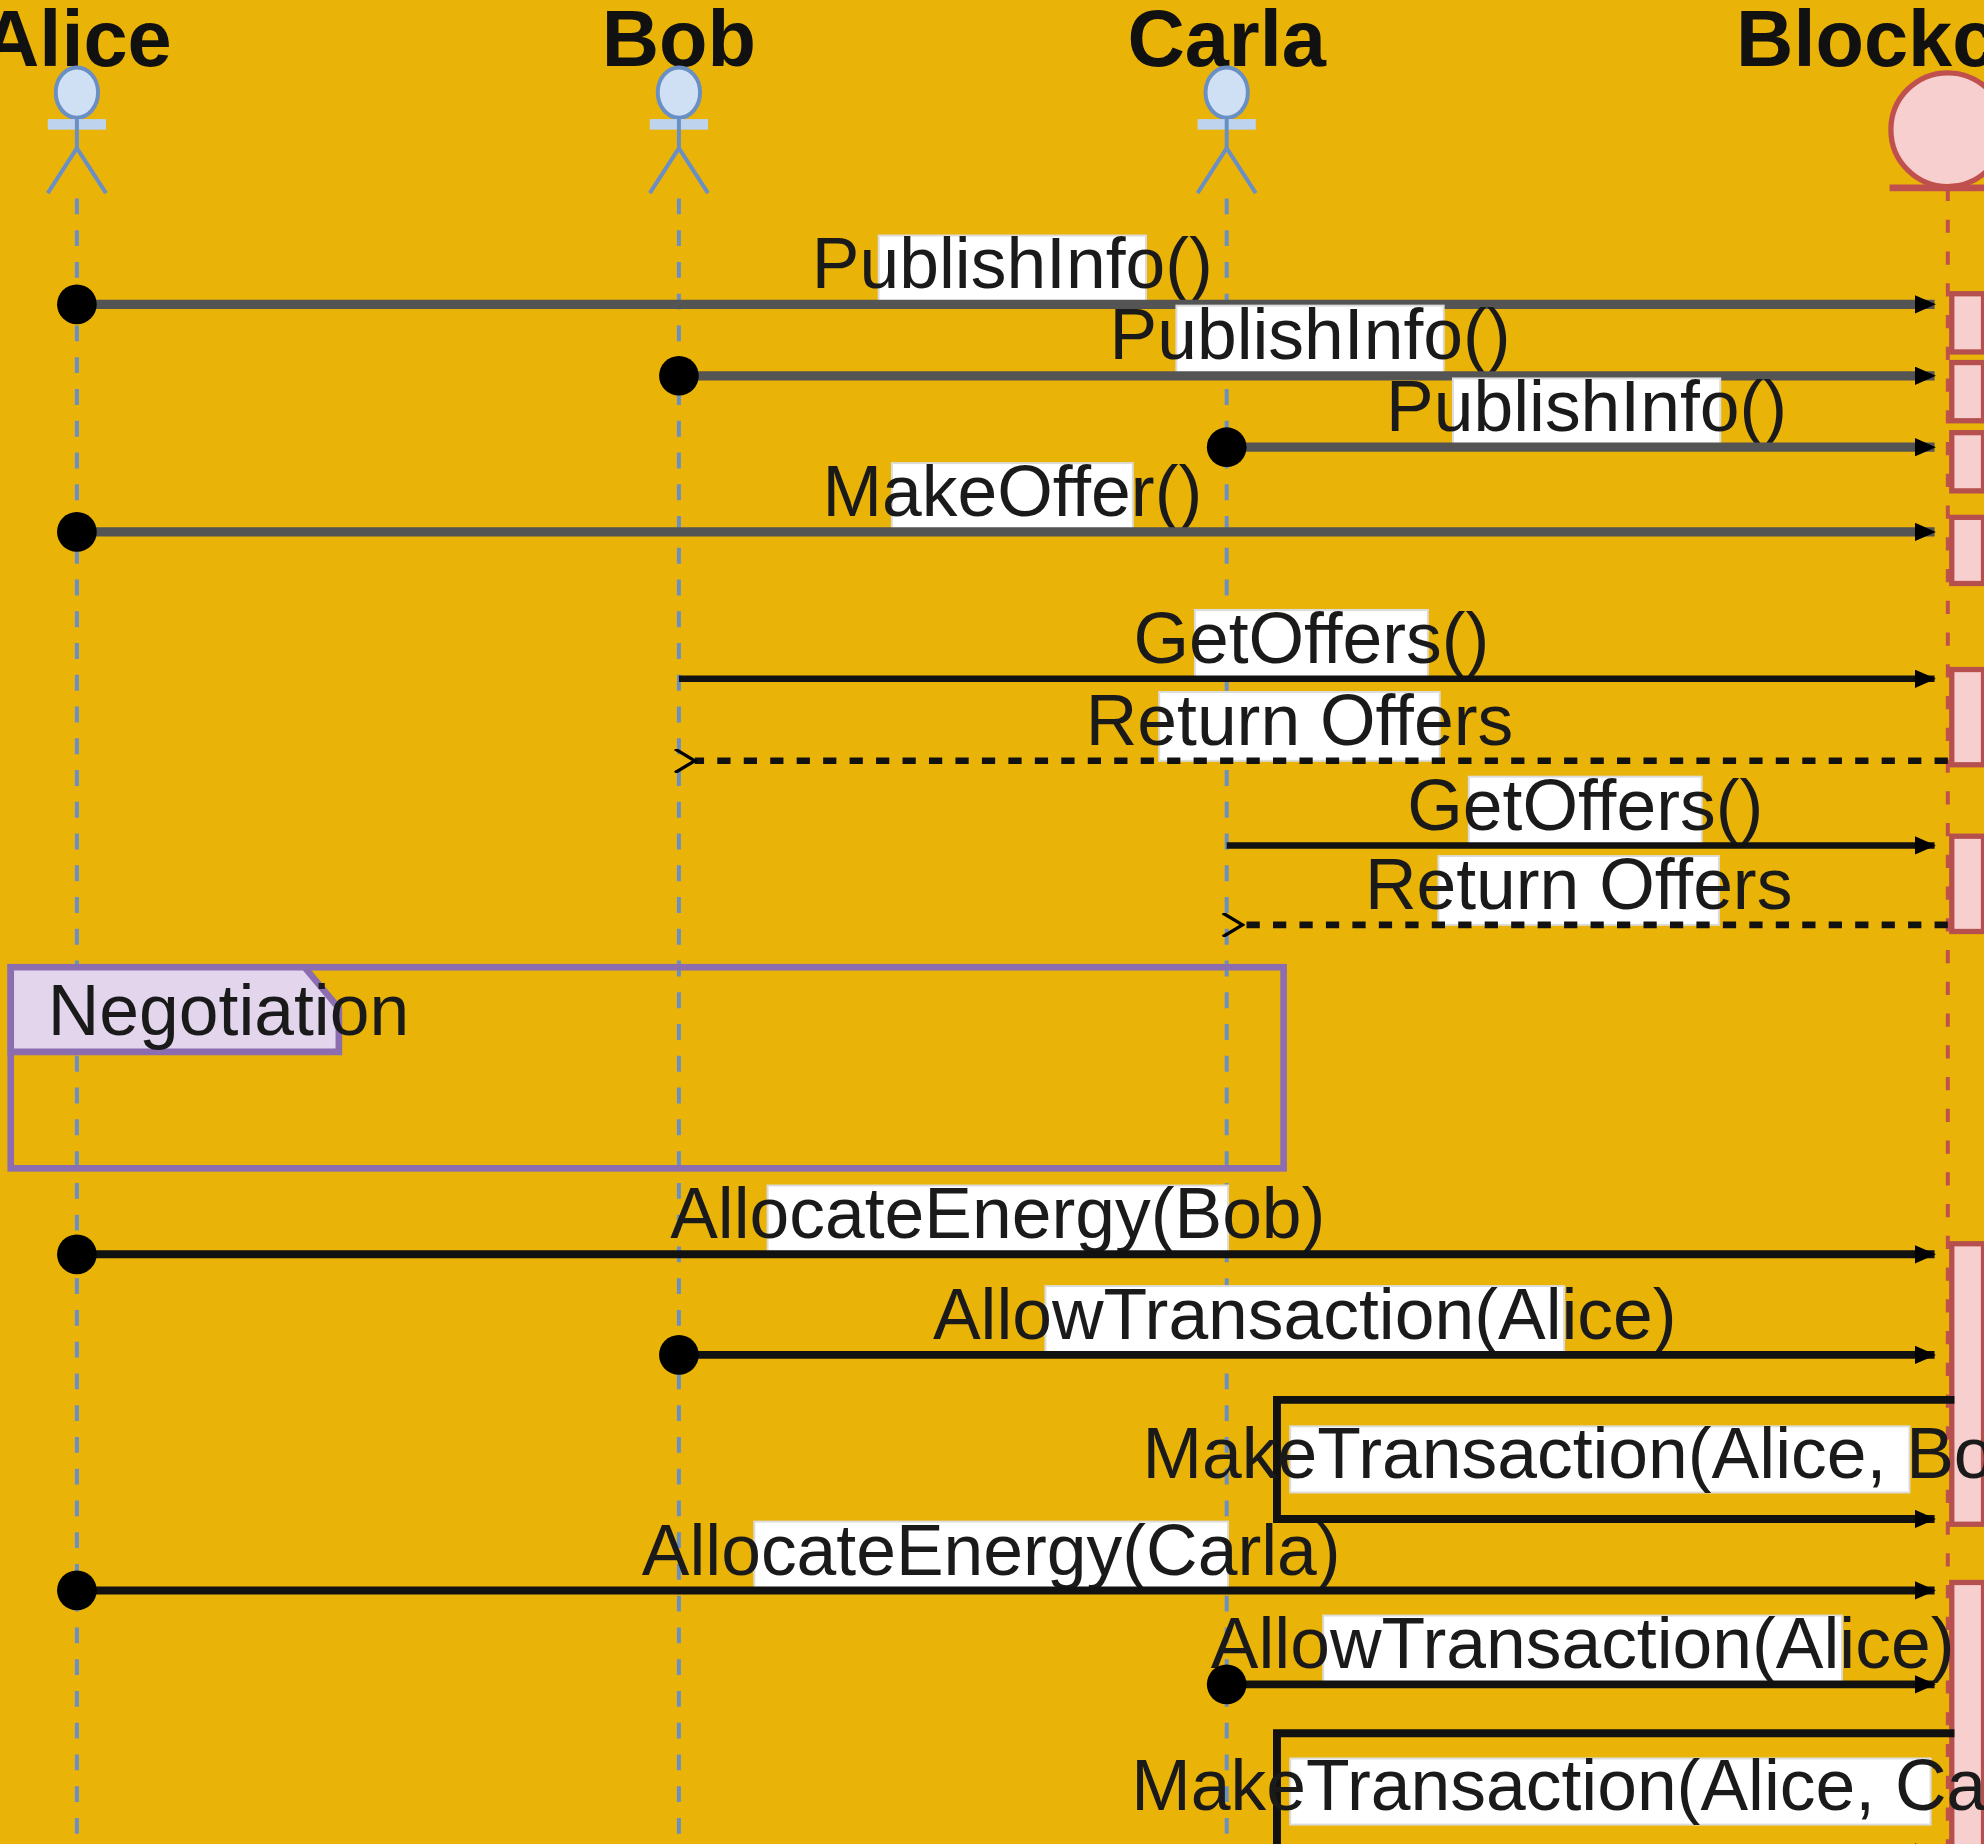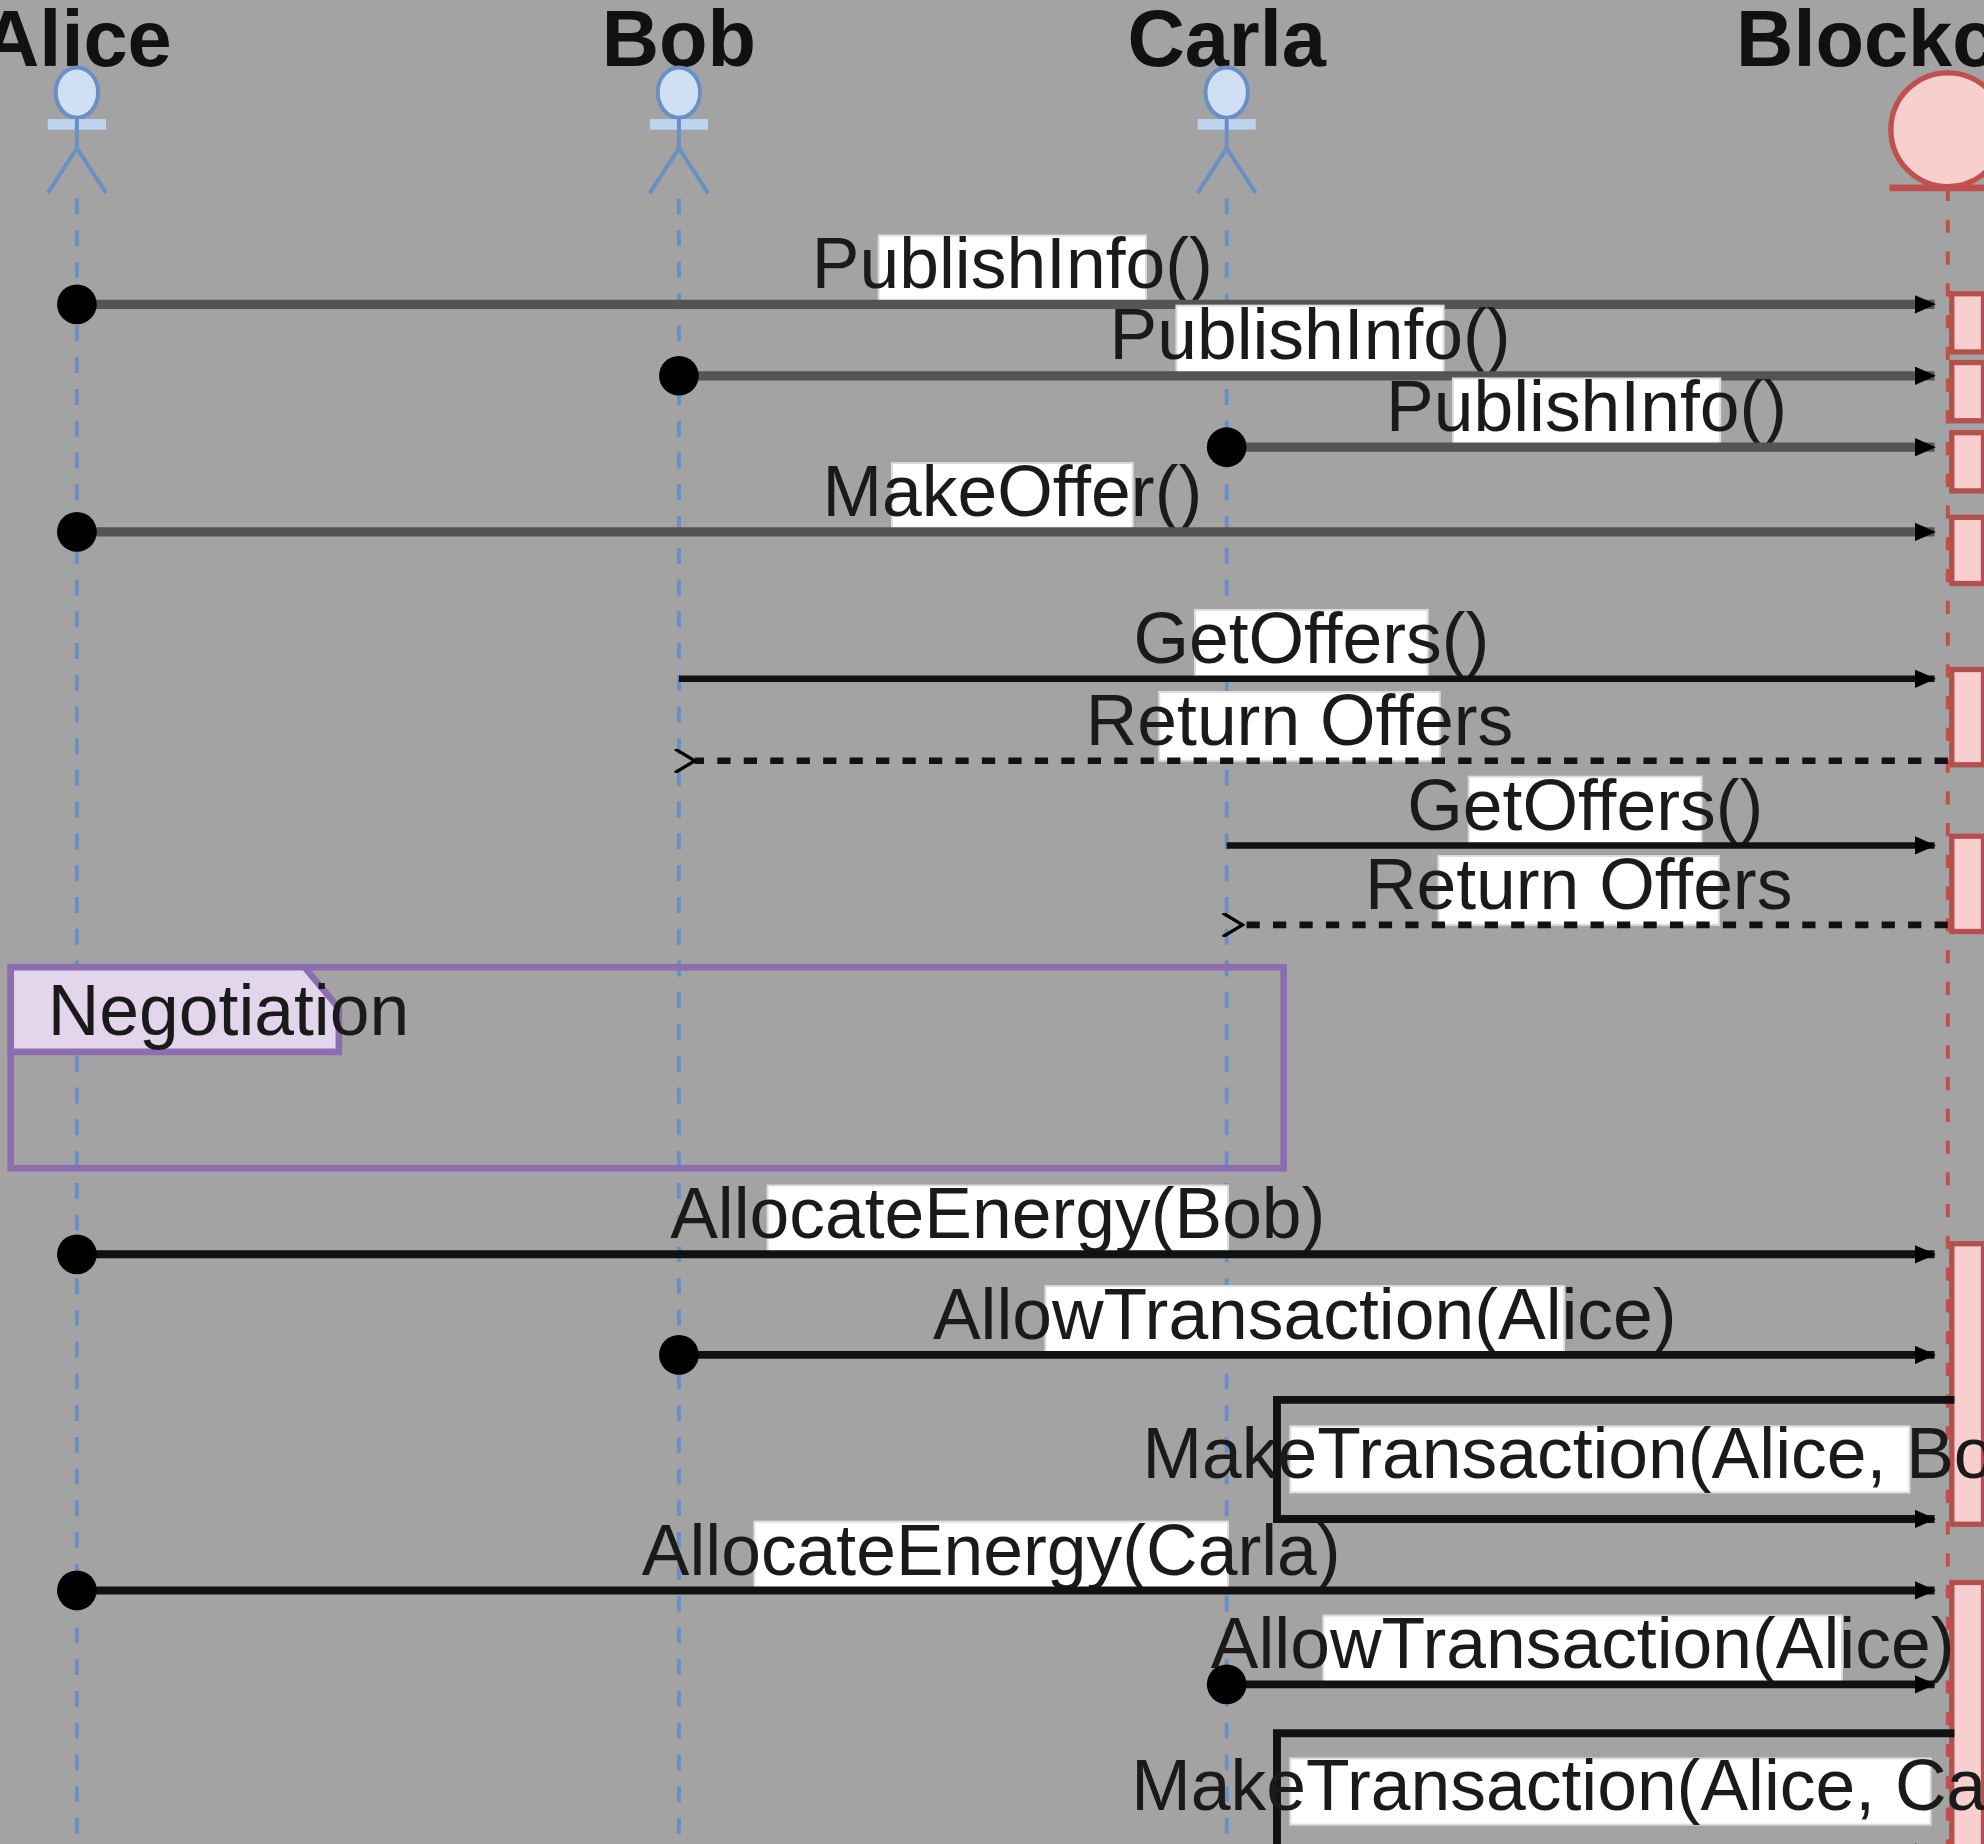--- a/index.html
+++ b/index.html
@@ -1,17 +1,17 @@
 <!DOCTYPE html>
 <html style="font-size:10px"><head>
 <meta charset="utf-8">
 <style>
   html,body{margin:0;padding:0;background:#ffffff;}
   body{font-family:"Liberation Sans", sans-serif;}
-  #stage{position:relative;width:1985px;height:1844px;background:#a3a3a3;overflow:hidden;}
+  #stage{position:relative;width:1985px;height:1844px;background:#eab308;overflow:hidden;}
   svg#diagram{position:absolute;left:0;top:0;width:1985px;height:1844px;}
   .actor-name{font-family:"Liberation Sans", sans-serif;font-weight:bold;font-size:60px;fill:#111111;}
   .msg-label{font-family:"Liberation Sans", sans-serif;font-size:54px;fill:#1a1a1a;}
   .frag-label{font-family:"Liberation Sans", sans-serif;font-size:54px;fill:#1a1a1a;}
 </style>
 </head>
 <body>
 
 <div id="stage">
 <svg id="diagram" viewBox="0 0 3202 2975">

